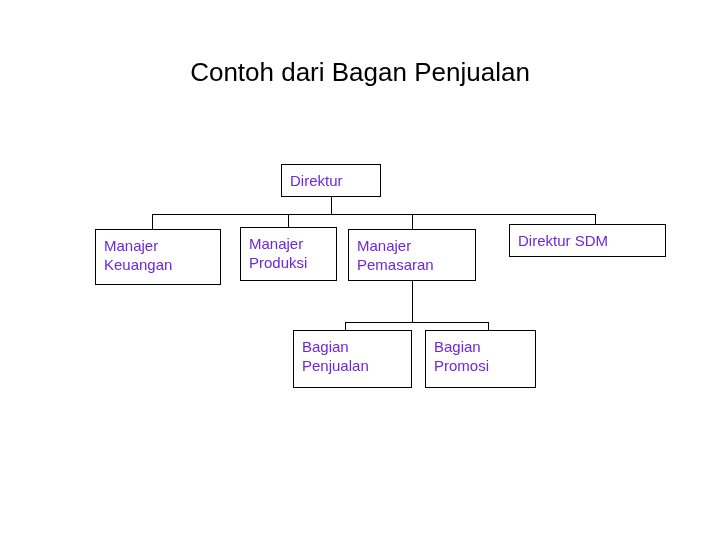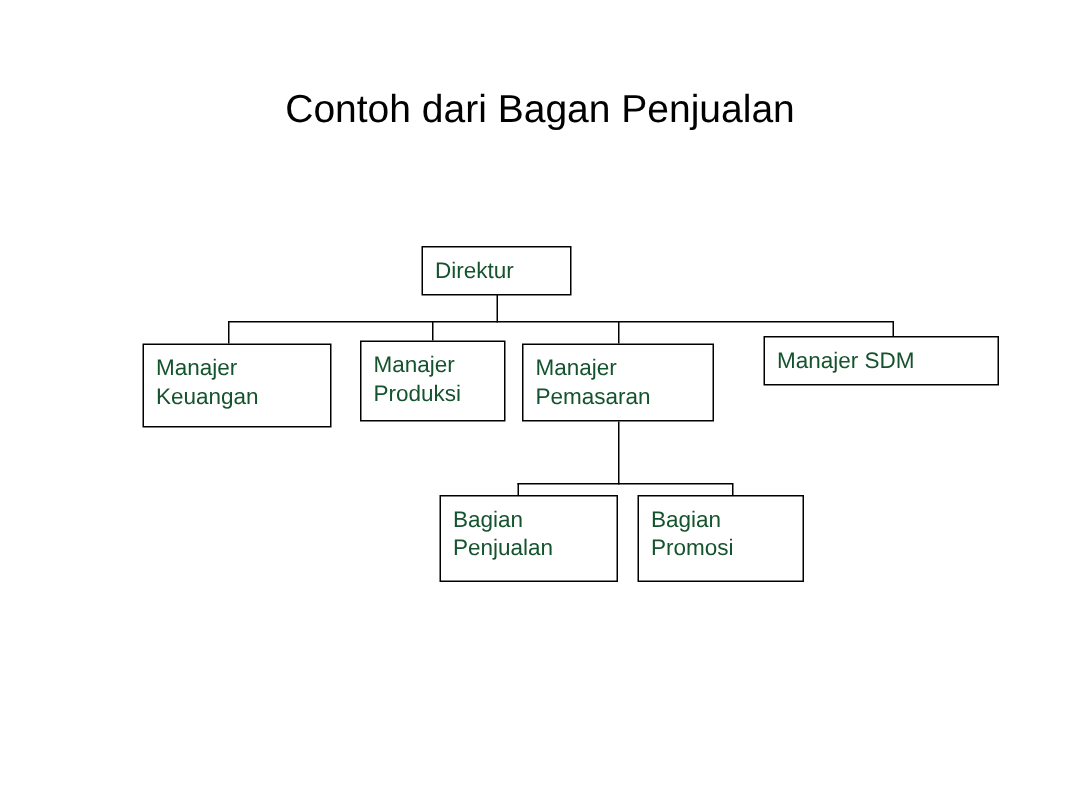--- a/index.html
+++ b/index.html
@@ -28,21 +28,21 @@
     color: #000000;
     white-space: nowrap;
   }
   .node {
     position: absolute;
     box-sizing: border-box;
     border: 1px solid #000000;
     background: #ffffff;
     font-size: 15px;
     line-height: 19px;
-    color: #14532d;
+    color: #6d28d9;
     padding: 6px 0 0 8px;
     white-space: pre-line;
   }
   .node.single {
     padding-top: 6px;
   }
   .line {
     position: absolute;
     background: #000000;
   }
@@ -69,21 +69,21 @@
 
   <div class="node" style="left:95px; top:229px; width:126px; height:56px;">Manajer
 Keuangan</div>
 
   <div class="node" style="left:240px; top:227px; width:97px; height:54px;">Manajer
 Produksi</div>
 
   <div class="node" style="left:348px; top:229px; width:128px; height:52px;">Manajer
 Pemasaran</div>
 
-  <div class="node single" style="left:509px; top:224px; width:157px; height:33px;">Manajer SDM</div>
+  <div class="node single" style="left:509px; top:224px; width:157px; height:33px;">Direktur SDM</div>
 
   <div class="line v" style="left:412px; top:281px; height:42px;"></div>
   <div class="line h" style="left:345px; top:322px; width:143px;"></div>
   <div class="line v" style="left:345px; top:322px; height:9px;"></div>
   <div class="line v" style="left:488px; top:322px; height:9px;"></div>
 
   <div class="node" style="left:293px; top:330px; width:119px; height:58px;">Bagian
 Penjualan</div>
 
   <div class="node" style="left:425px; top:330px; width:111px; height:58px;">Bagian

